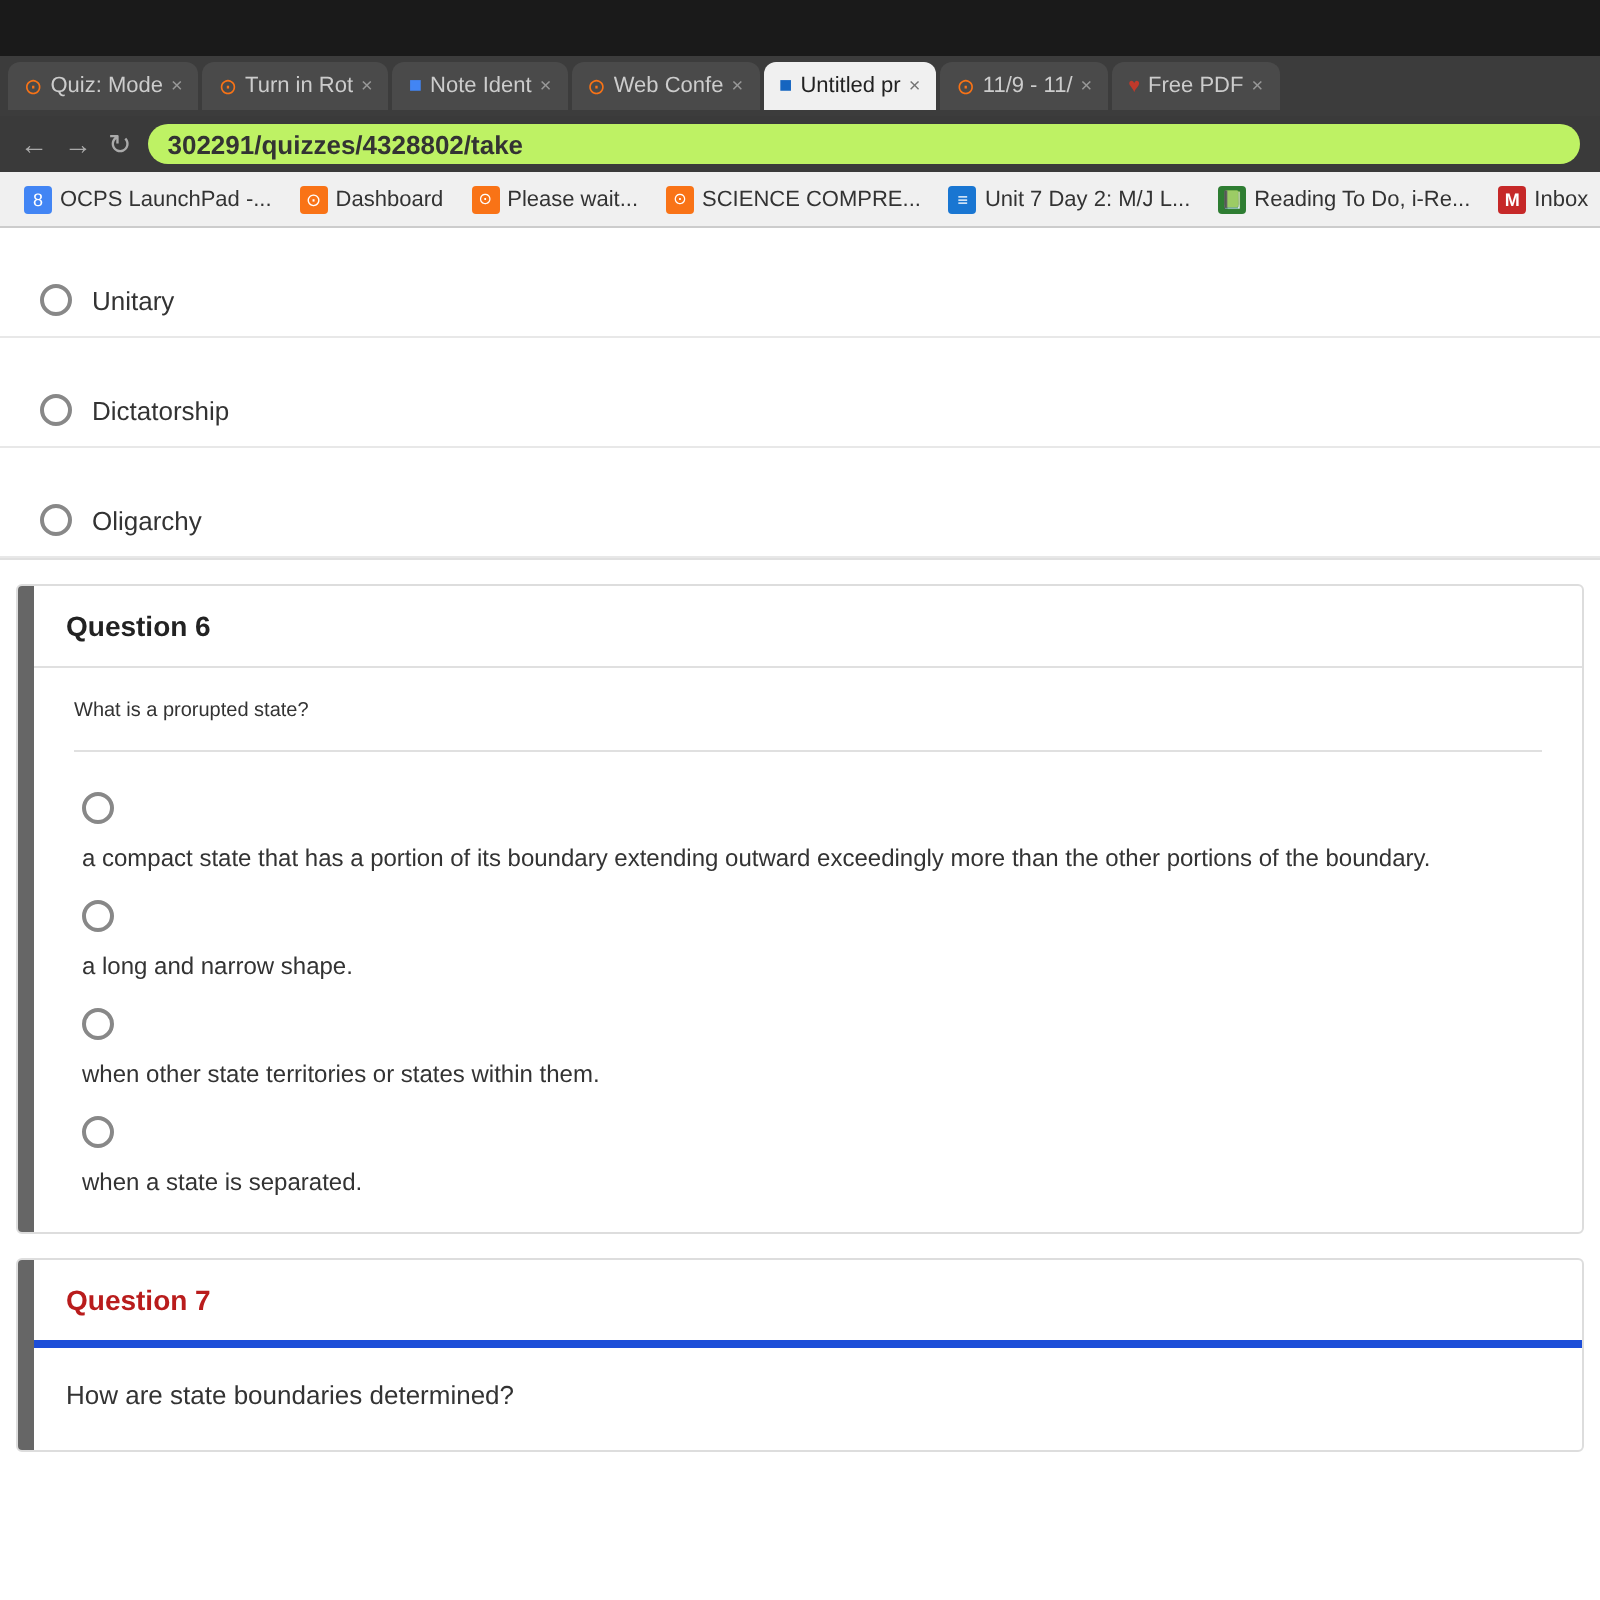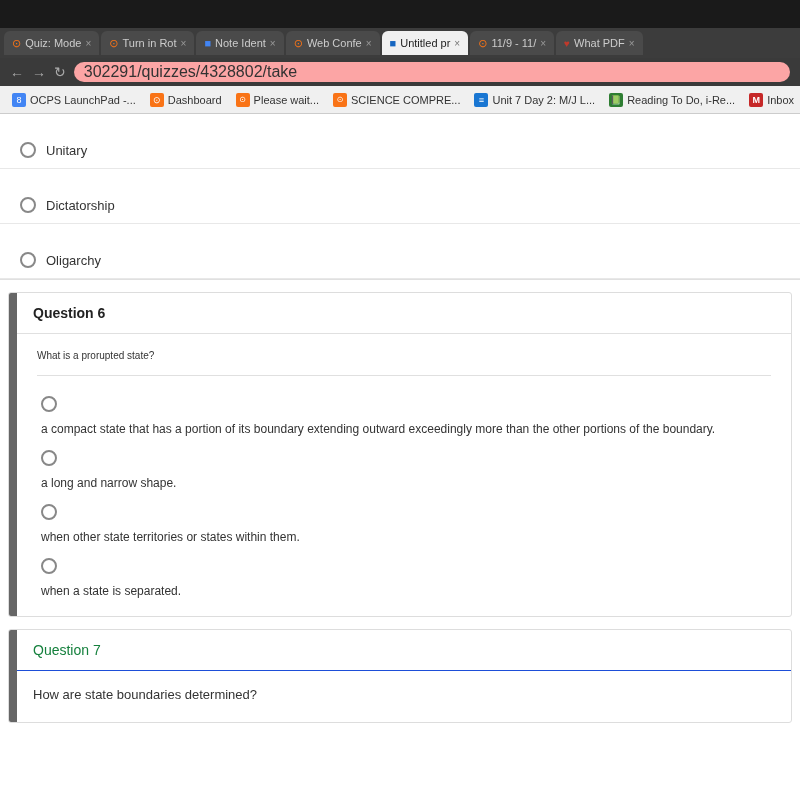--- a/index.html
+++ b/index.html
@@ -64,26 +64,27 @@
       height: 28px;
       display: flex;
       align-items: center;
       padding: 0 10px;
       gap: 8px;
     }
 
     .url-input {
       flex: 1;
       height: 20px;
-      background: #fca5a5;
+      background: #bef264;
       border: none;
       border-radius: 10px;
       padding: 0 10px;
-      font-size: 16px;
+      font-size: 13px;
       color: #333;
+      font-weight: bold;
     }
 
     
     .bookmarks-bar {
       background: #f0f0f0;
       height: 28px;
       display: flex;
       align-items: center;
       padding: 0 8px;
       gap: 6px;
@@ -209,21 +210,21 @@
     <span>Untitled pr</span>
     <span class="tab-close">×</span>
   </div>
   <div class="tab">
     <span style="color:#f97316; font-size:11px;">⊙</span>
     <span>11/9 - 11/</span>
     <span class="tab-close">×</span>
   </div>
   <div class="tab">
     <span style="color:#c0392b; font-size:10px;">♥</span>
-    <span>What PDF</span>
+    <span>Free PDF</span>
     <span class="tab-close">×</span>
   </div>
 </div>
 
 <div class="address-bar">
   <span style="color:#aaa; font-size:14px;">←</span>
   <span style="color:#aaa; font-size:14px;">→</span>
   <span style="color:#aaa; font-size:14px;">↻</span>
   <input class="url-input" type="text" value="302291/quizzes/4328802/take" readonly="" style="">
 </div>
@@ -305,21 +306,21 @@
             </div>
           </div>
         </div>
       </div>
     </div>
 
     <div style="position:relative; margin: 12px 8px;">
       <div style="display:flex; border: 1px solid #ddd; border-radius: 3px; overflow: hidden; background:#fff;">
         <div style="width:8px; background:#666; flex-shrink:0;"></div>
         <div style="flex:1;">
-          <div style="padding:12px 16px; border-bottom:1px solid #1d4ed8; font-size:14px; font-weight:normal; color:#15803d;">
+          <div style="padding:12px 16px; border-bottom:4px solid #1d4ed8; font-size:14px; font-weight:bold; color:#b91c1c;">
             <span>Question 7</span>
           </div>
           <div style="padding:16px 20px 20px 16px;">
             <div style="font-size:13px; color:#333;">How are state boundaries determined?</div>
           </div>
         </div>
       </div>
     </div>
 
   </div>

